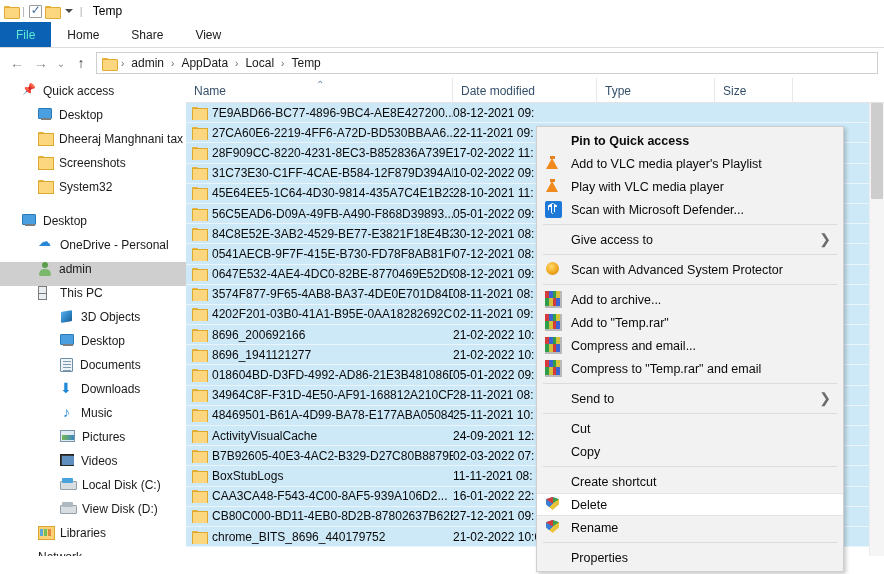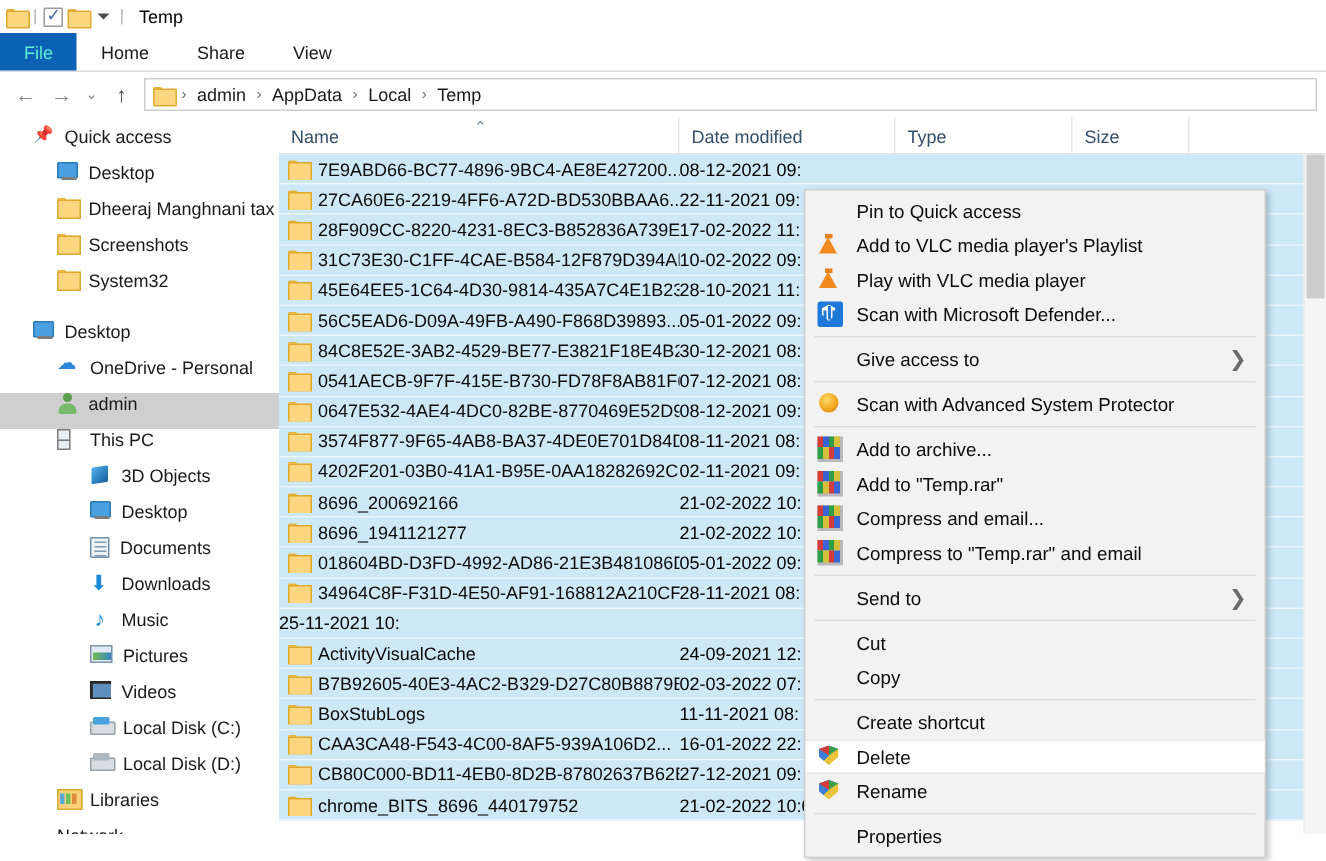--- a/index.html
+++ b/index.html
@@ -179,21 +179,21 @@
     box-shadow: 2px 2px 4px rgba(0,0,0,0.22);
     padding: 2px 0; z-index: 50;
   }
   .mi {
     height: 23px; display: flex; align-items: center;
     font-size: 12.5px; color: #0a0a0a; padding-left: 8px; position: relative;
   }
   .mi.highlight { background: #ffffff; border-top:1px solid #e4e4e4; border-bottom:1px solid #e4e4e4;}
   .mi .mi-ico { width: 17px; height: 17px; flex: none; margin-right: 9px; position: relative; }
   .mi .mi-label { flex: 1; }
-  .mi.bold .mi-label { font-weight: normal; }
+  .mi.bold .mi-label { font-weight: bold; }
   .mi .chev {
     position: absolute; right: 12px; top: 3px;
     font-size: 14px; color: #6b6b6b;
   }
   .msep { height: 1px; background: #dcdcdc; margin: 3px 6px 3px 6px; }
 
   
   .g-vlc { width:15px;height:15px;position:relative;}
   .g-vlc:before{content:"";position:absolute;left:5px;top:1px;width:5px;height:3px;background:#e8821e;}
   .g-vlc:after{content:"";position:absolute;left:1px;top:3px;width:0;height:0;
@@ -326,21 +326,21 @@
         <div class="nav-item indent2">
           <span class="i-vid"></span>
           <span>Videos</span>
         </div>
         <div class="nav-item indent2">
           <span class="i-disk c"></span>
           <span>Local Disk (C:)</span>
         </div>
         <div class="nav-item indent2">
           <span class="i-disk"></span>
-          <span>Local Disk (D:)</span>
+          <span>View Disk (D:)</span>
         </div>
         <div class="nav-item indent1">
           <span class="i-lib"></span>
           <span>Libraries</span>
         </div>
         <div class="nav-item indent1">
           <span>Network</span>
         </div>
       </div>
 
@@ -484,20 +484,24 @@
           <div class="row">
             <div class="cell c-name">
               <span class="i-folder"></span>
               <span>34964C8F-F31D-4E50-AF91-168812A210CF</span>
             </div>
             <div class="cell c-date">28-11-2021 08:</div>
             <div class="cell c-type"></div>
             <div class="cell c-size"></div>
           </div>
           <div class="row">
+            <div class="cell c-name">
+              <span class="i-folder"></span>
+              <span>48469501-B61A-4D99-BA78-E177ABA05084</span>
+            </div>
             <div class="cell c-date">25-11-2021 10:</div>
             <div class="cell c-type"></div>
             <div class="cell c-size"></div>
           </div>
           <div class="row">
             <div class="cell c-name">
               <span class="i-folder"></span>
               <span>ActivityVisualCache</span>
             </div>
             <div class="cell c-date">24-09-2021 12:</div>

